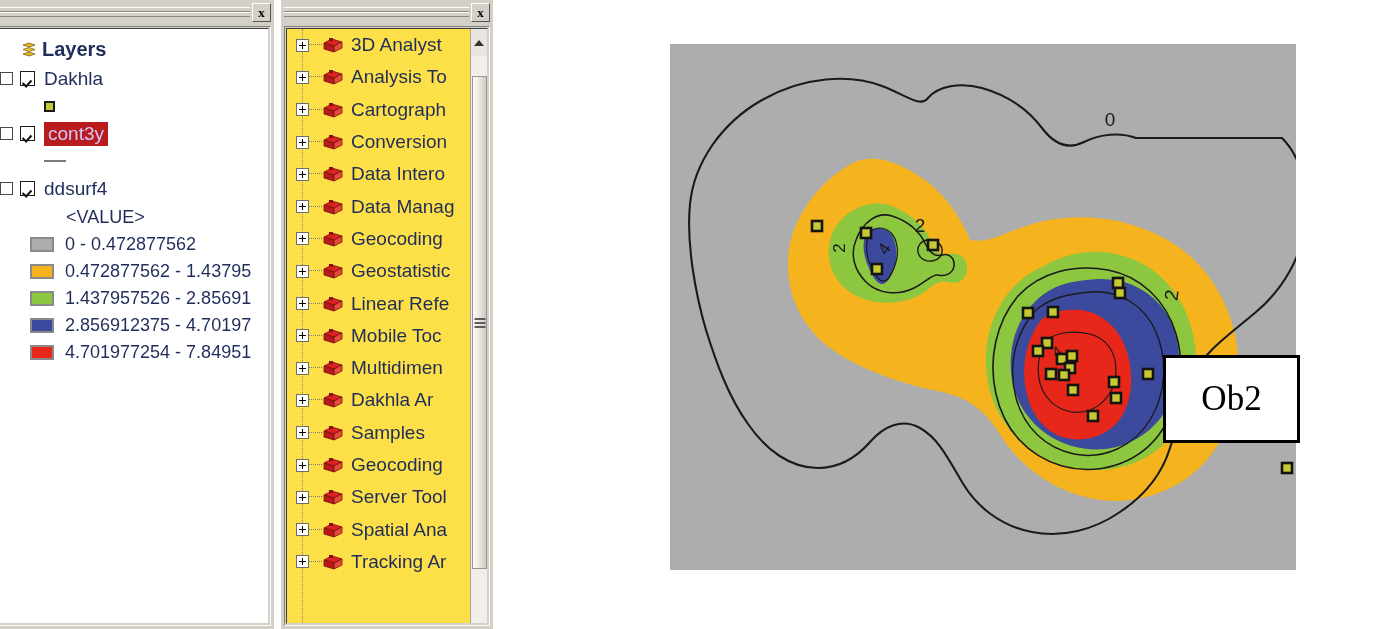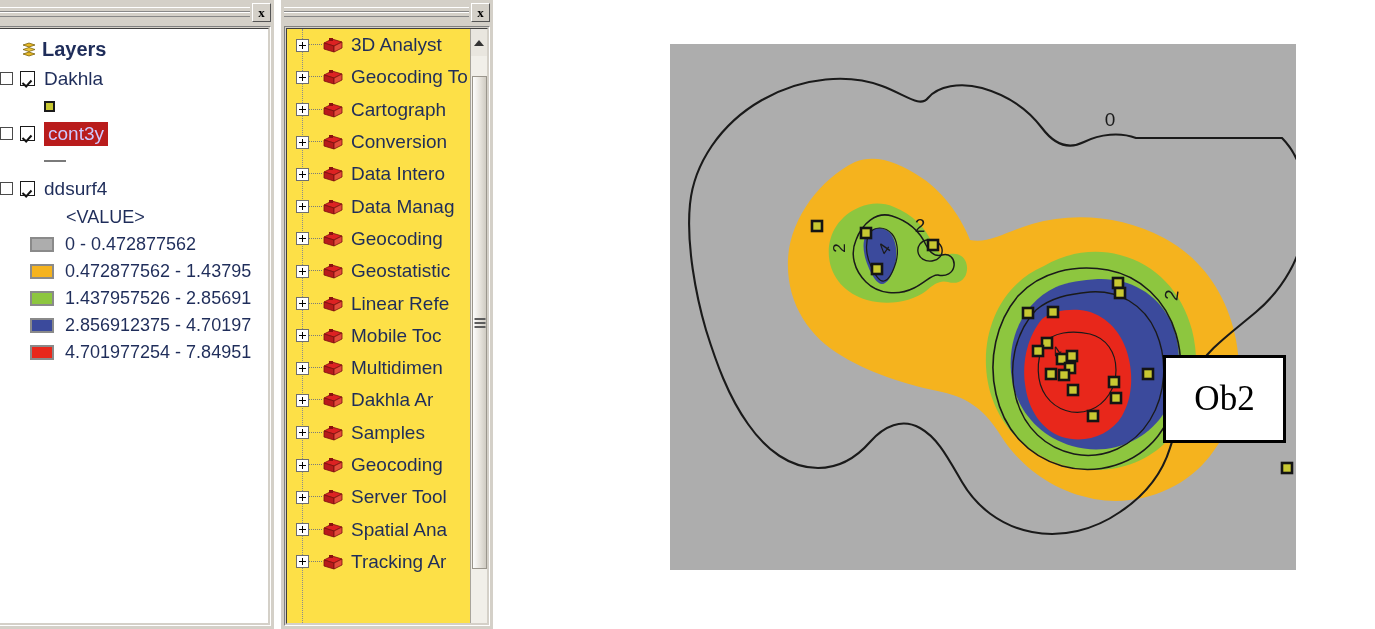--- a/index.html
+++ b/index.html
@@ -85,21 +85,21 @@
   .sb-thumb{position:absolute;left:1px;top:47px;width:15px;height:493px;
             background:linear-gradient(90deg,#fdfdfc,#e6e3dc 55%,#cfcbc2);
             border:1px solid #9a968d;box-sizing:border-box;}
   .sb-grip{position:absolute;left:50%;top:50%;transform:translate(-50%,-50%);
            width:11px;}
   .sb-grip i{display:block;height:2px;background:#5d5d5d;margin:2px 0;}
 
   
   #mapwrap{position:absolute;left:670px;top:44px;width:626px;height:526px;}
   #mapwrap svg{display:block;}
-  .obbox{position:absolute;left:1163px;top:355px;width:123px;height:88px;
+  .obbox{position:absolute;left:1163px;top:355px;width:137px;height:88px;
          background:#fff;border:3px solid #000;box-sizing:border-box;
          display:flex;align-items:center;justify-content:center;}
   .obtxt{font-family:"Liberation Serif",serif;font-size:35px;color:#000;}
 </style>
 </head>
 <body>
 
 <div class="panel" id="toc">
   <div class="titlebar">
     <span class="gripper">
@@ -201,21 +201,21 @@
           </div>
           <div class="tbrow">
             <span class="tb-plus"></span>
             <span class="dots"></span>
             <span class="tbx-icon"><svg width="22" height="18" viewBox="0 0 22 18">
                 <path d="M2 7 L10 3 L20 6 L12 10 Z" fill="#d22" stroke="#7a0f0f" stroke-width=".8"></path>
                 <path d="M2 7 L2 13 L12 16 L12 10 Z" fill="#b81b1b" stroke="#7a0f0f" stroke-width=".8"></path>
                 <path d="M12 10 L20 6 L20 12 L12 16 Z" fill="#e34b3b" stroke="#7a0f0f" stroke-width=".8"></path>
                 <rect x="7" y="2" width="4" height="3" fill="#8a1010"></rect>
               </svg></span>
-            <span class="tbname">Geocoding To</span>
+            <span class="tbname">Analysis To</span>
           </div>
           <div class="tbrow">
             <span class="tb-plus"></span>
             <span class="dots"></span>
             <span class="tbx-icon"><svg width="22" height="18" viewBox="0 0 22 18">
                 <path d="M2 7 L10 3 L20 6 L12 10 Z" fill="#d22" stroke="#7a0f0f" stroke-width=".8"></path>
                 <path d="M2 7 L2 13 L12 16 L12 10 Z" fill="#b81b1b" stroke="#7a0f0f" stroke-width=".8"></path>
                 <path d="M12 10 L20 6 L20 12 L12 16 Z" fill="#e34b3b" stroke="#7a0f0f" stroke-width=".8"></path>
                 <rect x="7" y="2" width="4" height="3" fill="#8a1010"></rect>
               </svg></span>

